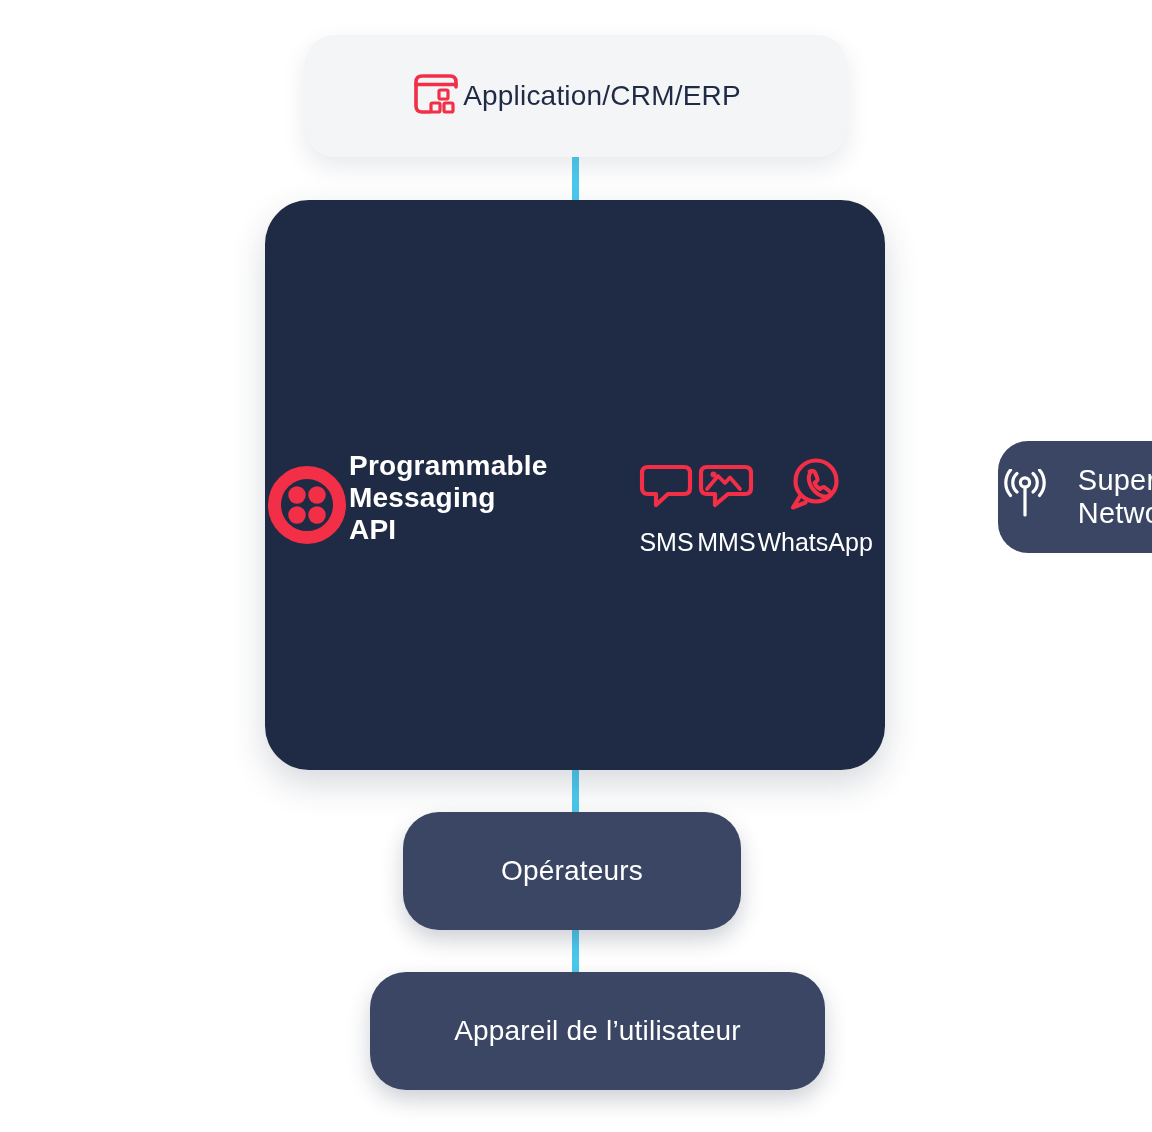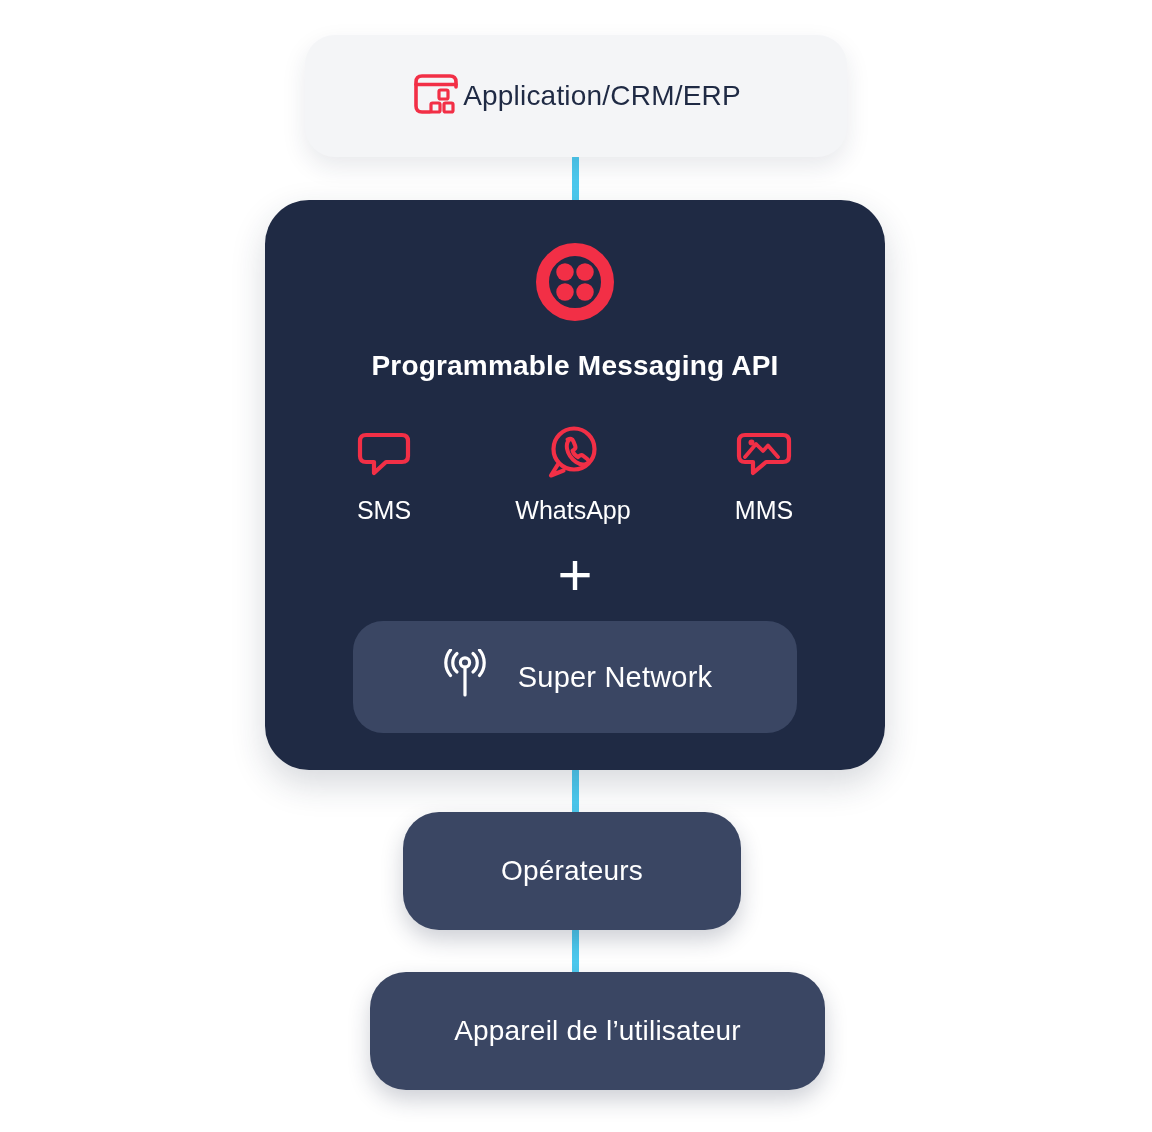--- a/index.html
+++ b/index.html
@@ -20,21 +20,21 @@
   .conn-3{top:928px;height:48px;}
 
   .app-box{position:absolute;left:305px;top:35px;width:542px;height:122px;
     background:var(--light-gray);border-radius:30px;
     display:flex;align-items:center;justify-content:center;
     box-shadow:0 10px 24px rgba(31,42,68,.10);}
   .app-box .label{font-size:28px;font-weight:500;color:var(--dark-navy);letter-spacing:.2px;}
 
   .api-box{position:absolute;left:265px;top:200px;width:620px;height:570px;
     background:var(--dark-navy);border-radius:44px;
-    display:flex;flex-direction:column;align-items:center;
+    display:flex;flex-direction:row;align-items:center;
     box-shadow:0 14px 34px rgba(31,42,68,.18);}
   .logo-wrap{margin-top:40px;line-height:0;}
   .api-title{margin-top:26px;color:var(--white);font-size:28px;font-weight:700;letter-spacing:.2px;}
 
   .channels{margin-top:40px;width:100%;padding:0 90px;display:flex;justify-content:space-between;}
   .channel{display:flex;flex-direction:column;align-items:center;}
   .channel .icon-slot{height:58px;display:flex;align-items:flex-end;justify-content:center;line-height:0;}
   .channel .clabel{margin-top:16px;color:var(--white);font-size:25px;}
 
   .plus{margin-top:28px;height:44px;color:var(--white);font-size:60px;font-weight:300;
@@ -99,38 +99,38 @@
         <span class="icon-slot">
           <svg width="58" height="50" viewBox="0 0 58 50">
             <path class="red-stroke" stroke-width="4.2" d="M11 5 H47 Q53 5 53 11 V26 Q53 32 47 32 H31 L19 43 V32 H11 Q5 32 5 26 V11 Q5 5 11 5 Z"></path>
           </svg>
         </span>
         <span class="clabel">SMS</span>
       </div>
 
       <div class="channel">
         <span class="icon-slot">
+          <svg width="62" height="50" viewBox="0 0 62 50">
+            <path class="red-stroke" stroke-width="4.2" d="M12 5 H50 Q56 5 56 11 V26 Q56 32 50 32 H33 L20 43 V32 H12 Q6 32 6 26 V11 Q6 5 12 5 Z"></path>
+            <circle class="red-fill" cx="18.5" cy="12.5" r="3"></circle>
+            <path class="red-stroke" stroke-width="3.8" d="M12 27 L23 14 L30 21 L35 15.5 L45 27"></path>
+          </svg>
+        </span>
+        <span class="clabel">MMS</span>
+      </div>
+
+      <div class="channel">
+        <span class="icon-slot">
           <svg width="62" height="56" viewBox="0 0 62 56">
             <circle class="red-stroke" stroke-width="4.2" cx="32" cy="25" r="20.5"></circle>
             <path class="red-stroke" stroke-width="4.2" d="M15.5 41 L9 51.5 L21.5 46.5"></path>
             <path class="red-stroke" stroke-width="4" d="M25.5 15.5 q4.5 -2 6 2 l1.8 4.6 q0.8 2.2 -1.6 3.8 l-1.2 0.8 q1.4 4.4 5.6 6.4 l1.1 -1 q2 -1.8 4 -0.3 l3.9 3 q3.4 2.7 -0.6 4.9 q-4.4 2.4 -10.4 -1.6 q-7.6 -5.2 -9.1 -13.4 q-0.9 -6.4 2.5 -9.2"></path>
           </svg>
         </span>
         <span class="clabel">WhatsApp</span>
-      </div>
-
-      <div class="channel">
-        <span class="icon-slot">
-          <svg width="62" height="50" viewBox="0 0 62 50">
-            <path class="red-stroke" stroke-width="4.2" d="M12 5 H50 Q56 5 56 11 V26 Q56 32 50 32 H33 L20 43 V32 H12 Q6 32 6 26 V11 Q6 5 12 5 Z"></path>
-            <circle class="red-fill" cx="18.5" cy="12.5" r="3"></circle>
-            <path class="red-stroke" stroke-width="3.8" d="M12 27 L23 14 L30 21 L35 15.5 L45 27"></path>
-          </svg>
-        </span>
-        <span class="clabel">MMS</span>
       </div>
 
     </div>
 
     <div class="plus">+</div>
 
     <div class="pill">
       <span class="icon">
         <svg width="54" height="52" viewBox="0 0 54 52">
           <path class="white-stroke" stroke-width="3.2" d="M27 18 V46"></path>

